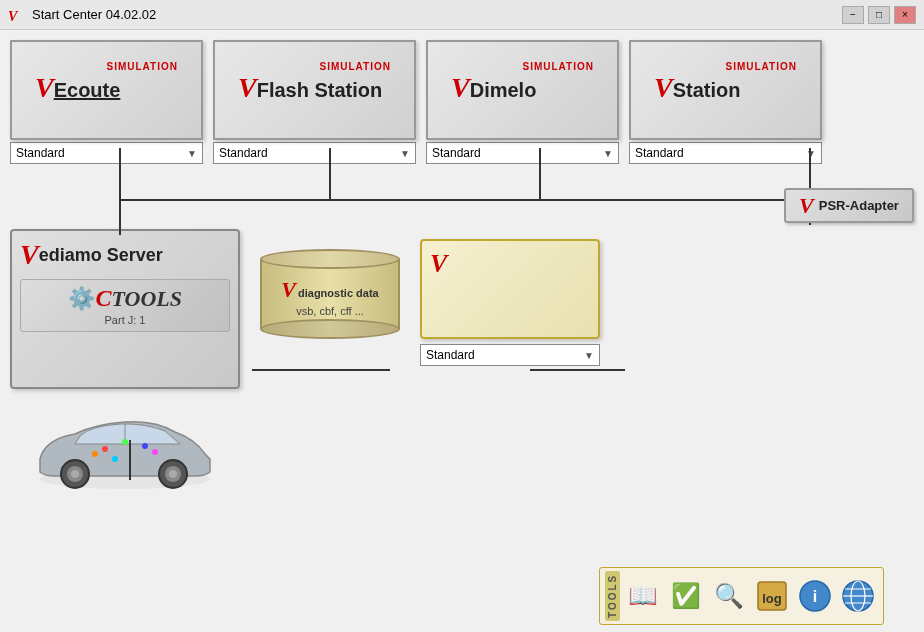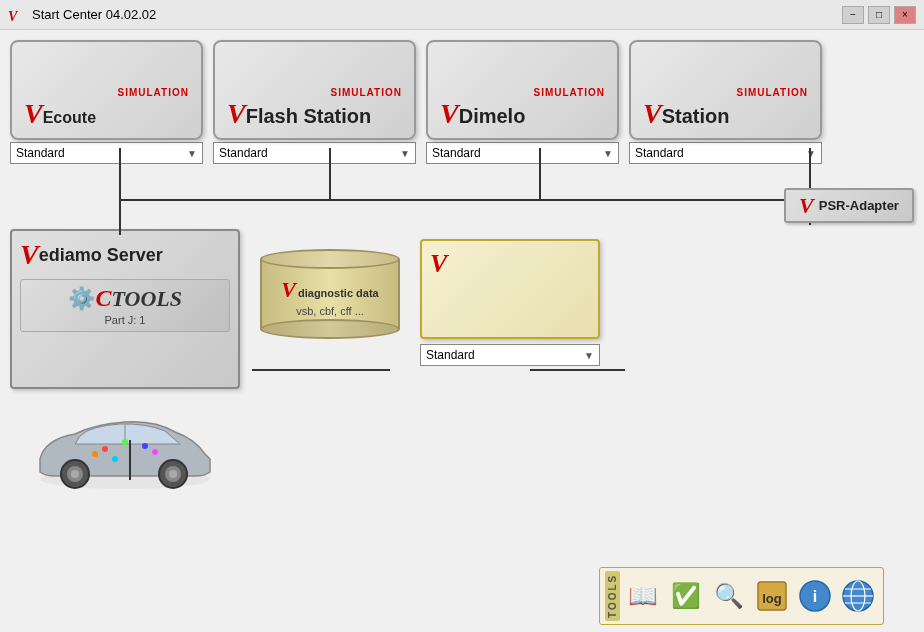--- a/index.html
+++ b/index.html
@@ -72,26 +72,26 @@
       font-weight: bold;
       letter-spacing: 1px;
       display: block;
       text-align: right;
     }
     .app-card {
       width: 200px;
       height: 100px;
       background: linear-gradient(135deg, #e8e8e8, #d0d0d0);
       border: 2px solid #999;
-      border-radius: 8px;
+      border-radius: 1px;
       display: flex;
       flex-direction: column;
       align-items: center;
-      justify-content: flex-end;
-      padding: 4px;
+      justify-content: flex-start;
+      padding: 15px;
       position: relative;
       box-shadow: 2px 2px 4px rgba(0,0,0,0.2);
       cursor: pointer;
     }
     
     .dropdown {
       width: 200px;
       height: 22px;
       background: white;
       border: 1px solid #888;
@@ -276,21 +276,21 @@
     </svg>
 
     <div style="display:flex; gap:10px; margin-bottom:5px;">
 
       <div style="display:flex;flex-direction:column;align-items:center;">
         <div class="app-card" style="width:193px;height:100px;">
           <div style="display:flex;flex-direction:column;width:100%;padding:4px 8px;">
             <span class="sim-label">SIMULATION</span>
             <div style="display:flex;align-items:baseline;">
               <span class="v-logo">V</span>
-              <span style="font-size:16px;font-weight:bold;color:#222;">Ecoute</span>
+              <span style="font-size:20px;font-weight:bold;color:#222;text-decoration:underline;">Ecoute</span>
             </div>
           </div>
         </div>
         <div class="dropdown" style="width:193px;">
           <span>Standard</span>
           <span class="dropdown-arrow">▼</span>
         </div>
       </div>
 
       <div style="display:flex;flex-direction:column;align-items:center;">

